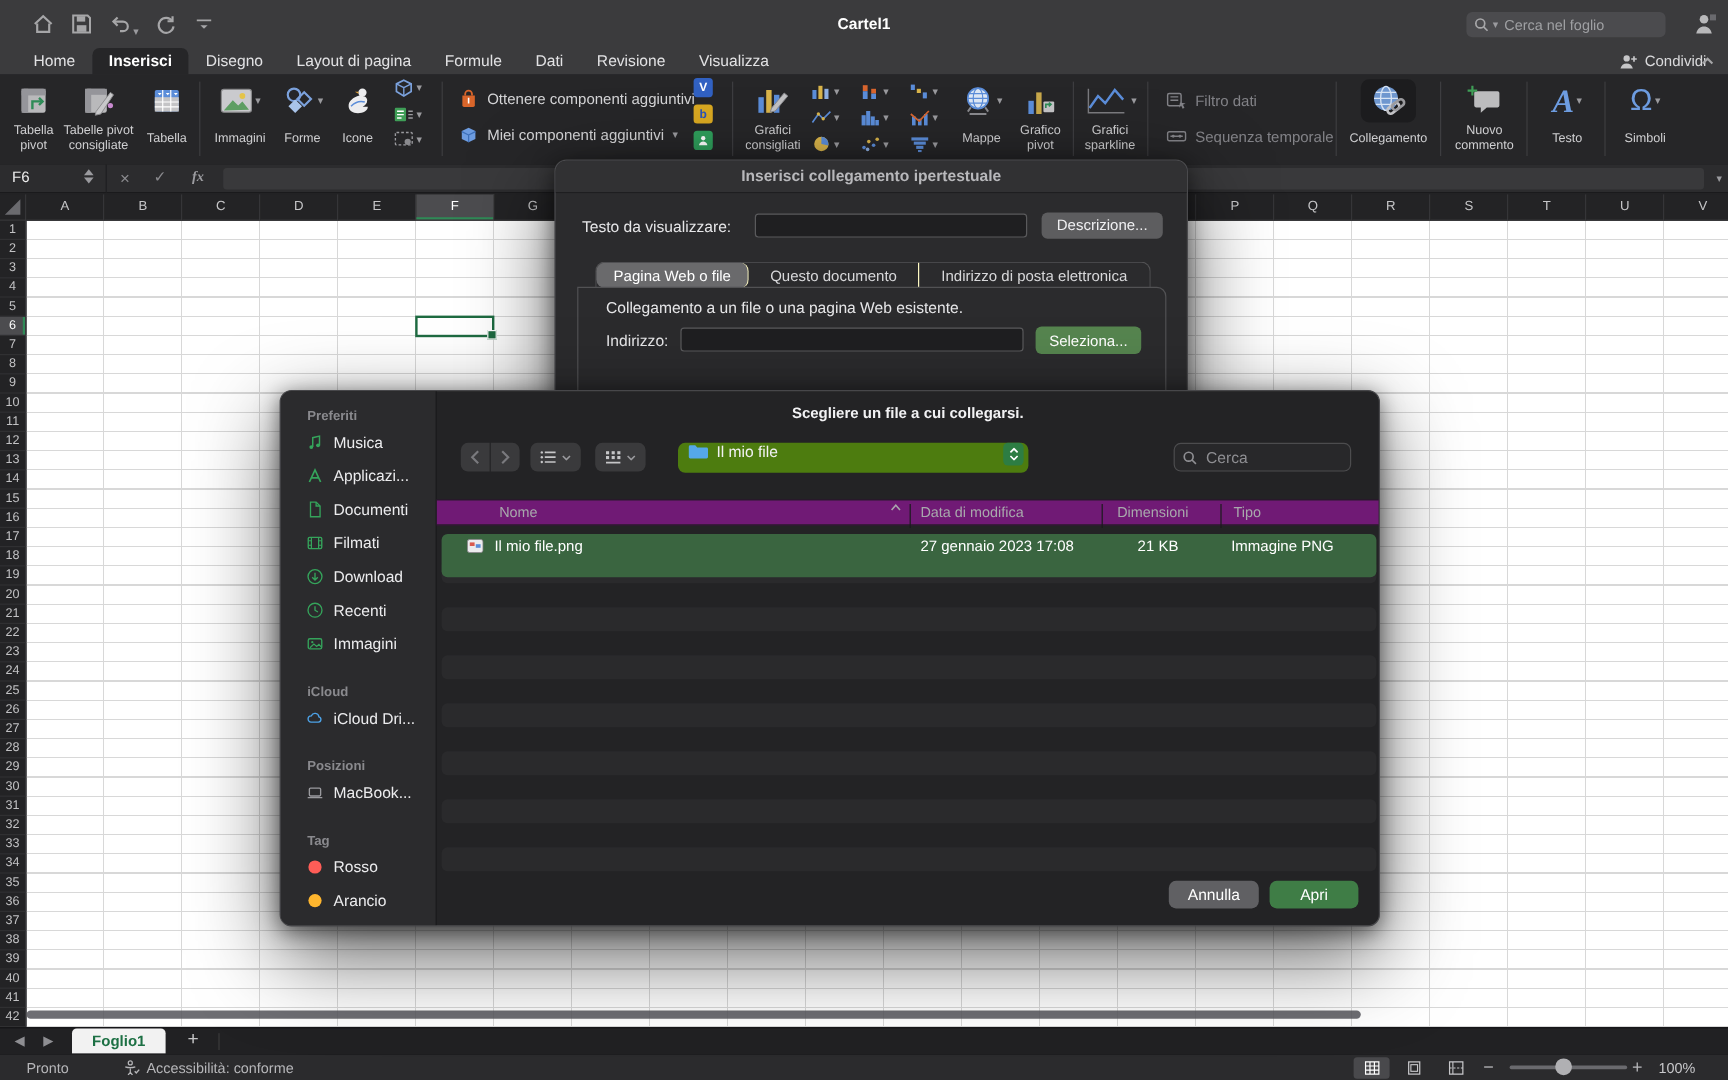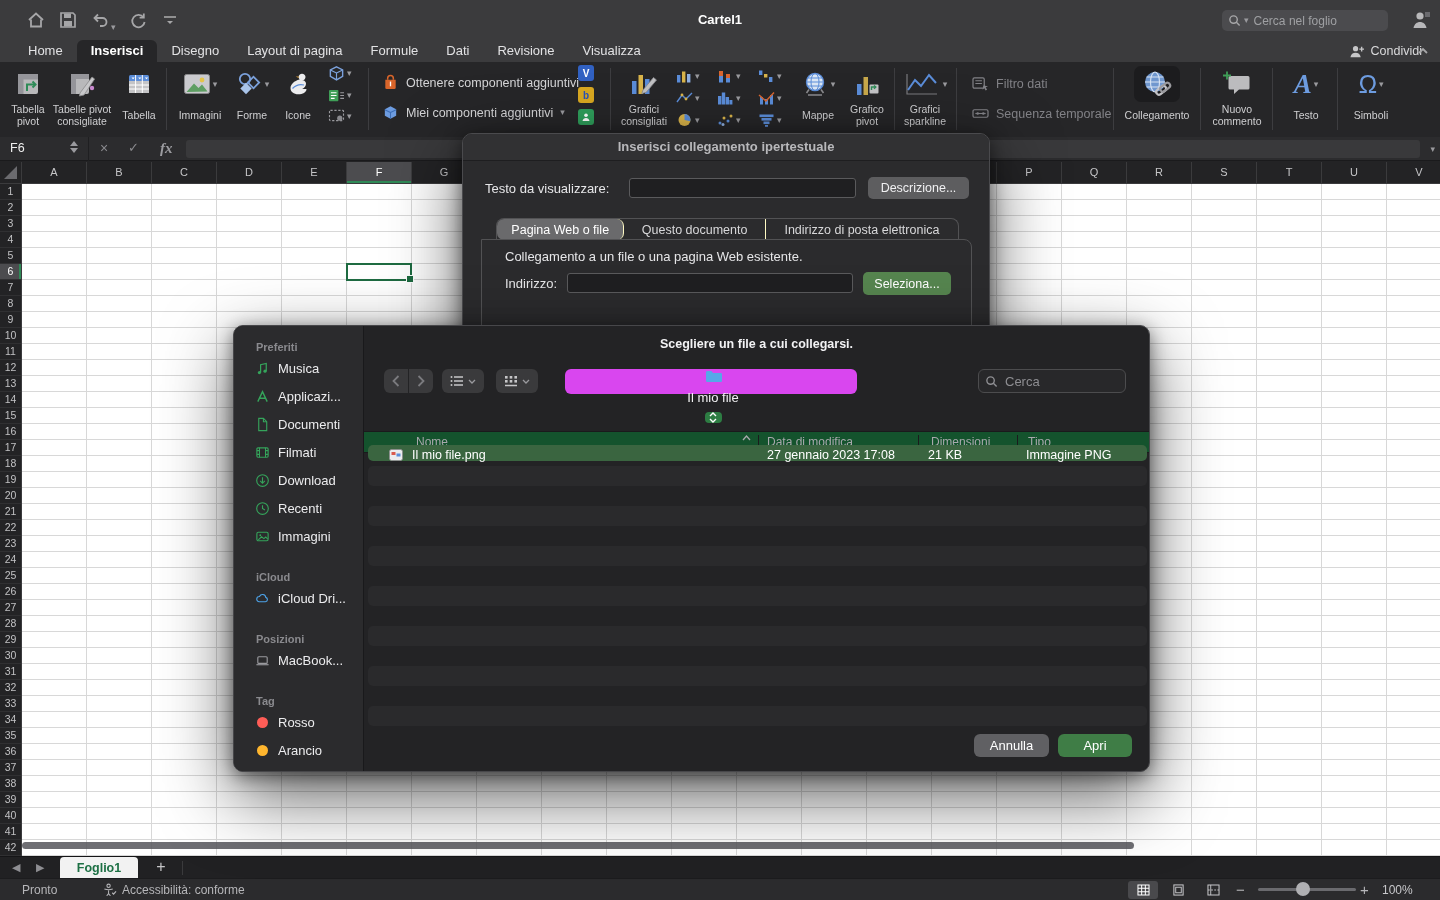--- a/index.html
+++ b/index.html
@@ -42,21 +42,21 @@
   
   .fbar{position:absolute;left:0;top:137px;width:1440px;height:24px;background:#2c2c2e;border-bottom:1px solid #1a1a1c;box-sizing:border-box;}
   .namebox{position:absolute;left:10px;top:4px;color:#eee;font-size:12.5px;}
   .stepper{position:absolute;left:70px;top:4px;display:flex;flex-direction:column;gap:2px;}
   .stepper i{width:0;height:0;border-left:4px solid transparent;border-right:4px solid transparent;}
   .stepper .up{border-bottom:5px solid #9a9a9e;}
   .stepper .dn{border-top:5px solid #9a9a9e;}
   .fdiv{position:absolute;left:88px;top:0;height:24px;width:1px;background:#1f1f21;}
   .fx-x{position:absolute;left:100px;top:3px;color:#8a8a8e;font-size:14px;}
   .fx-ok{position:absolute;left:128px;top:3px;color:#8a8a8e;font-size:13px;}
-  .fx-fx{position:absolute;left:160px;top:3px;color:#9c9ca0;font-size:15px;font-style:italic;font-family:"Liberation Serif",serif;font-weight:bold;}
+  .fx-fx{position:absolute;left:160px;top:3px;color:#9c9ca0;font-size:12px;font-style:italic;font-family:"Liberation Serif",serif;font-weight:bold;}
   .finput{position:absolute;left:186px;right:20px;top:3px;height:18px;background:#39393b;border-radius:3px;}
   .fchev{position:absolute;right:5px;top:7px;color:#9a9a9e;font-size:9px;}
 
   
   .grid-area{position:absolute;left:0;top:161px;width:1440px;height:695px;overflow:hidden;background:#232325;}
   .corner{position:absolute;left:0;top:1px;width:22px;height:22px;background:#232325;border-right:1px solid #3b3b3d;border-bottom:1px solid #3b3b3d;box-sizing:border-box;}
   .corner i{position:absolute;left:4px;bottom:4px;width:0;height:0;border-right:13px solid transparent;border-bottom:13px solid #6a6a6e;transform:scaleX(-1);}
   #col-headers{position:absolute;left:22px;top:1px;height:22px;display:flex;}
   .colh{width:65px;box-sizing:border-box;height:22px;line-height:21px;text-align:center;font-size:11px;color:#c6c6c8;background:#232325;border-right:1px solid #3b3b3d;border-bottom:1px solid #3b3b3d;flex:none;}
   .colh.sel{background:#4c4c4f;color:#fff;box-shadow:inset 0 -2px 0 #2f8a57;}
@@ -91,30 +91,30 @@
   .picker{left:233px;top:325px;width:917px;height:447px;background:#232325;border:1px solid #47474a;border-radius:10px;box-sizing:border-box;overflow:hidden;z-index:60;}
   .pk-side{position:absolute;left:0;top:0;width:130px;height:100%;background:#2b2b2d;border-right:1px solid #19191b;box-sizing:border-box;padding-top:14px;overflow:hidden;}
   .side-h{height:14px;line-height:14px;padding-left:22px;font-size:11px;font-weight:bold;color:#8a8a8e;}
   .side-h:not(:first-child){margin-top:20px;}
   .side-item{height:28px;display:flex;align-items:center;gap:8px;padding-left:21px;}
   .side-ic{width:15px;height:15px;flex:none;display:flex;align-items:center;justify-content:center;}
   .side-lb{color:#ececee;font-size:13px;white-space:nowrap;}
   .tagdot{width:11px;height:11px;border-radius:50%;display:block;}
   .pk-title{position:absolute;left:130px;right:0;top:11px;text-align:center;color:#f2f2f4;font-size:12.5px;font-weight:bold;}
   .tool-btn{position:absolute;top:43px;height:24px;background:#3a3a3c;display:flex;align-items:center;justify-content:center;gap:4px;color:#9a9a9e;}
-  .pk-pop{position:absolute;left:331px;top:43px;width:292px;height:25px;background:#d946ef;border-radius:6px;display:flex;align-items:center;padding:0 4px 0 8px;box-sizing:border-box;gap:7px;flex-direction:column;}
+  .pk-pop{position:absolute;left:331px;top:43px;width:292px;height:25px;background:#4d7c0f;border-radius:6px;display:flex;padding:0 4px 0 8px;box-sizing:border-box;gap:7px;}
   .pk-pop .nm{flex:1;color:#f2f2f4;font-size:13px;}
   .pk-step{width:17px;height:19px;background:#2d7d43;border-radius:4px;display:flex;flex-direction:column;align-items:center;justify-content:center;gap:1px;}
   .pk-search{position:absolute;left:744px;top:43px;width:148px;height:24px;border:1px solid #4c4c4e;background:#28282a;border-radius:6px;display:flex;align-items:center;padding:0 6px;box-sizing:border-box;gap:5px;}
   .pk-search input{flex:1;min-width:0;background:transparent;border:none;outline:none;color:#d8d8da;font-size:13px;font-family:inherit;}
   .pk-search input::placeholder{color:#8e8e92;}
-  .pk-head{position:absolute;left:130px;right:0;top:105px;height:22px;background:#14532d;border-top:1px solid #1a1a1c;border-bottom:1px solid #1a1a1c;box-sizing:border-box;color:#a8a8ac;font-size:12px;}
+  .pk-head{position:absolute;left:130px;right:0;top:90px;height:22px;background:#701a75;border-top:1px solid #1a1a1c;border-bottom:1px solid #1a1a1c;box-sizing:border-box;color:#a8a8ac;font-size:12px;}
   .pk-head span{position:absolute;top:3px;}
   .pk-hd-div{position:absolute;top:0;width:1px;height:100%;background:#1b1b1d;}
-  .pk-row{position:absolute;left:134px;width:779px;height:16px;border-radius:5px;}
+  .pk-row{position:absolute;left:134px;width:779px;height:36px;border-radius:5px;}
   .pk-row.selgreen{top:119px;background:#3a6540;color:#fff;font-size:12.5px;}
   .pk-row.selgreen span{position:absolute;top:3px;white-space:nowrap;}
   .stripe{position:absolute;left:134px;width:779px;height:20px;background:#2a2a2c;border-radius:5px;}
   .pk-btn{position:absolute;top:408px;height:23px;font-size:13px;border-radius:6px;display:flex;align-items:center;justify-content:center;color:#fff;}
 
   
   .sheetbar{position:absolute;left:0;top:856px;width:1440px;height:22px;background:#212123;border-top:1px solid #151517;box-sizing:border-box;}
   .snav{position:absolute;top:4px;font-size:11px;color:#8e8e92;}
   .stab{position:absolute;left:60px;top:0;width:78px;height:22px;background:#f2f2f2;color:#1d7044;font-weight:bold;font-size:12.5px;text-align:center;line-height:22px;border-radius:4px 4px 0 0;}
   .sadd{position:absolute;left:150px;top:0;width:22px;height:22px;text-align:center;line-height:20px;color:#c6c6c8;font-size:16px;}
@@ -892,21 +892,21 @@
     <div class="pk-row selgreen">
       <span style="left:21px;top:4px">
           <svg viewBox="0 0 14 12" width="14" height="12">
             <rect x=".5" y=".5" width="13" height="11" rx="2" fill="#ececee" stroke="#8a8a8c" stroke-width=".8"></rect>
             <rect x="2.5" y="3" width="4" height="3" fill="#d95a4e"></rect>
             <rect x="7.5" y="4.5" width="4" height="3" fill="#5b8dd9"></rect>
           </svg>
         </span>
       <span style="left:44px">Il mio file.png</span>
       <span style="left:399px">27 gennaio 2023 17:08</span>
-      <span style="left:560px;width:100px;text-align:left">21 KB</span>
+      <span style="left:547px;width:100px;text-align:center">21 KB</span>
       <span style="left:658px">Immagine PNG</span>
     </div>
 
     <span class="pk-btn" style="left:740px;width:75px;background:#606063">Annulla</span>
     <span class="pk-btn" style="left:824px;width:74px;background:#3f7d46">Apri</span>
   </div>
 
 </div>
 
 </body></html>

